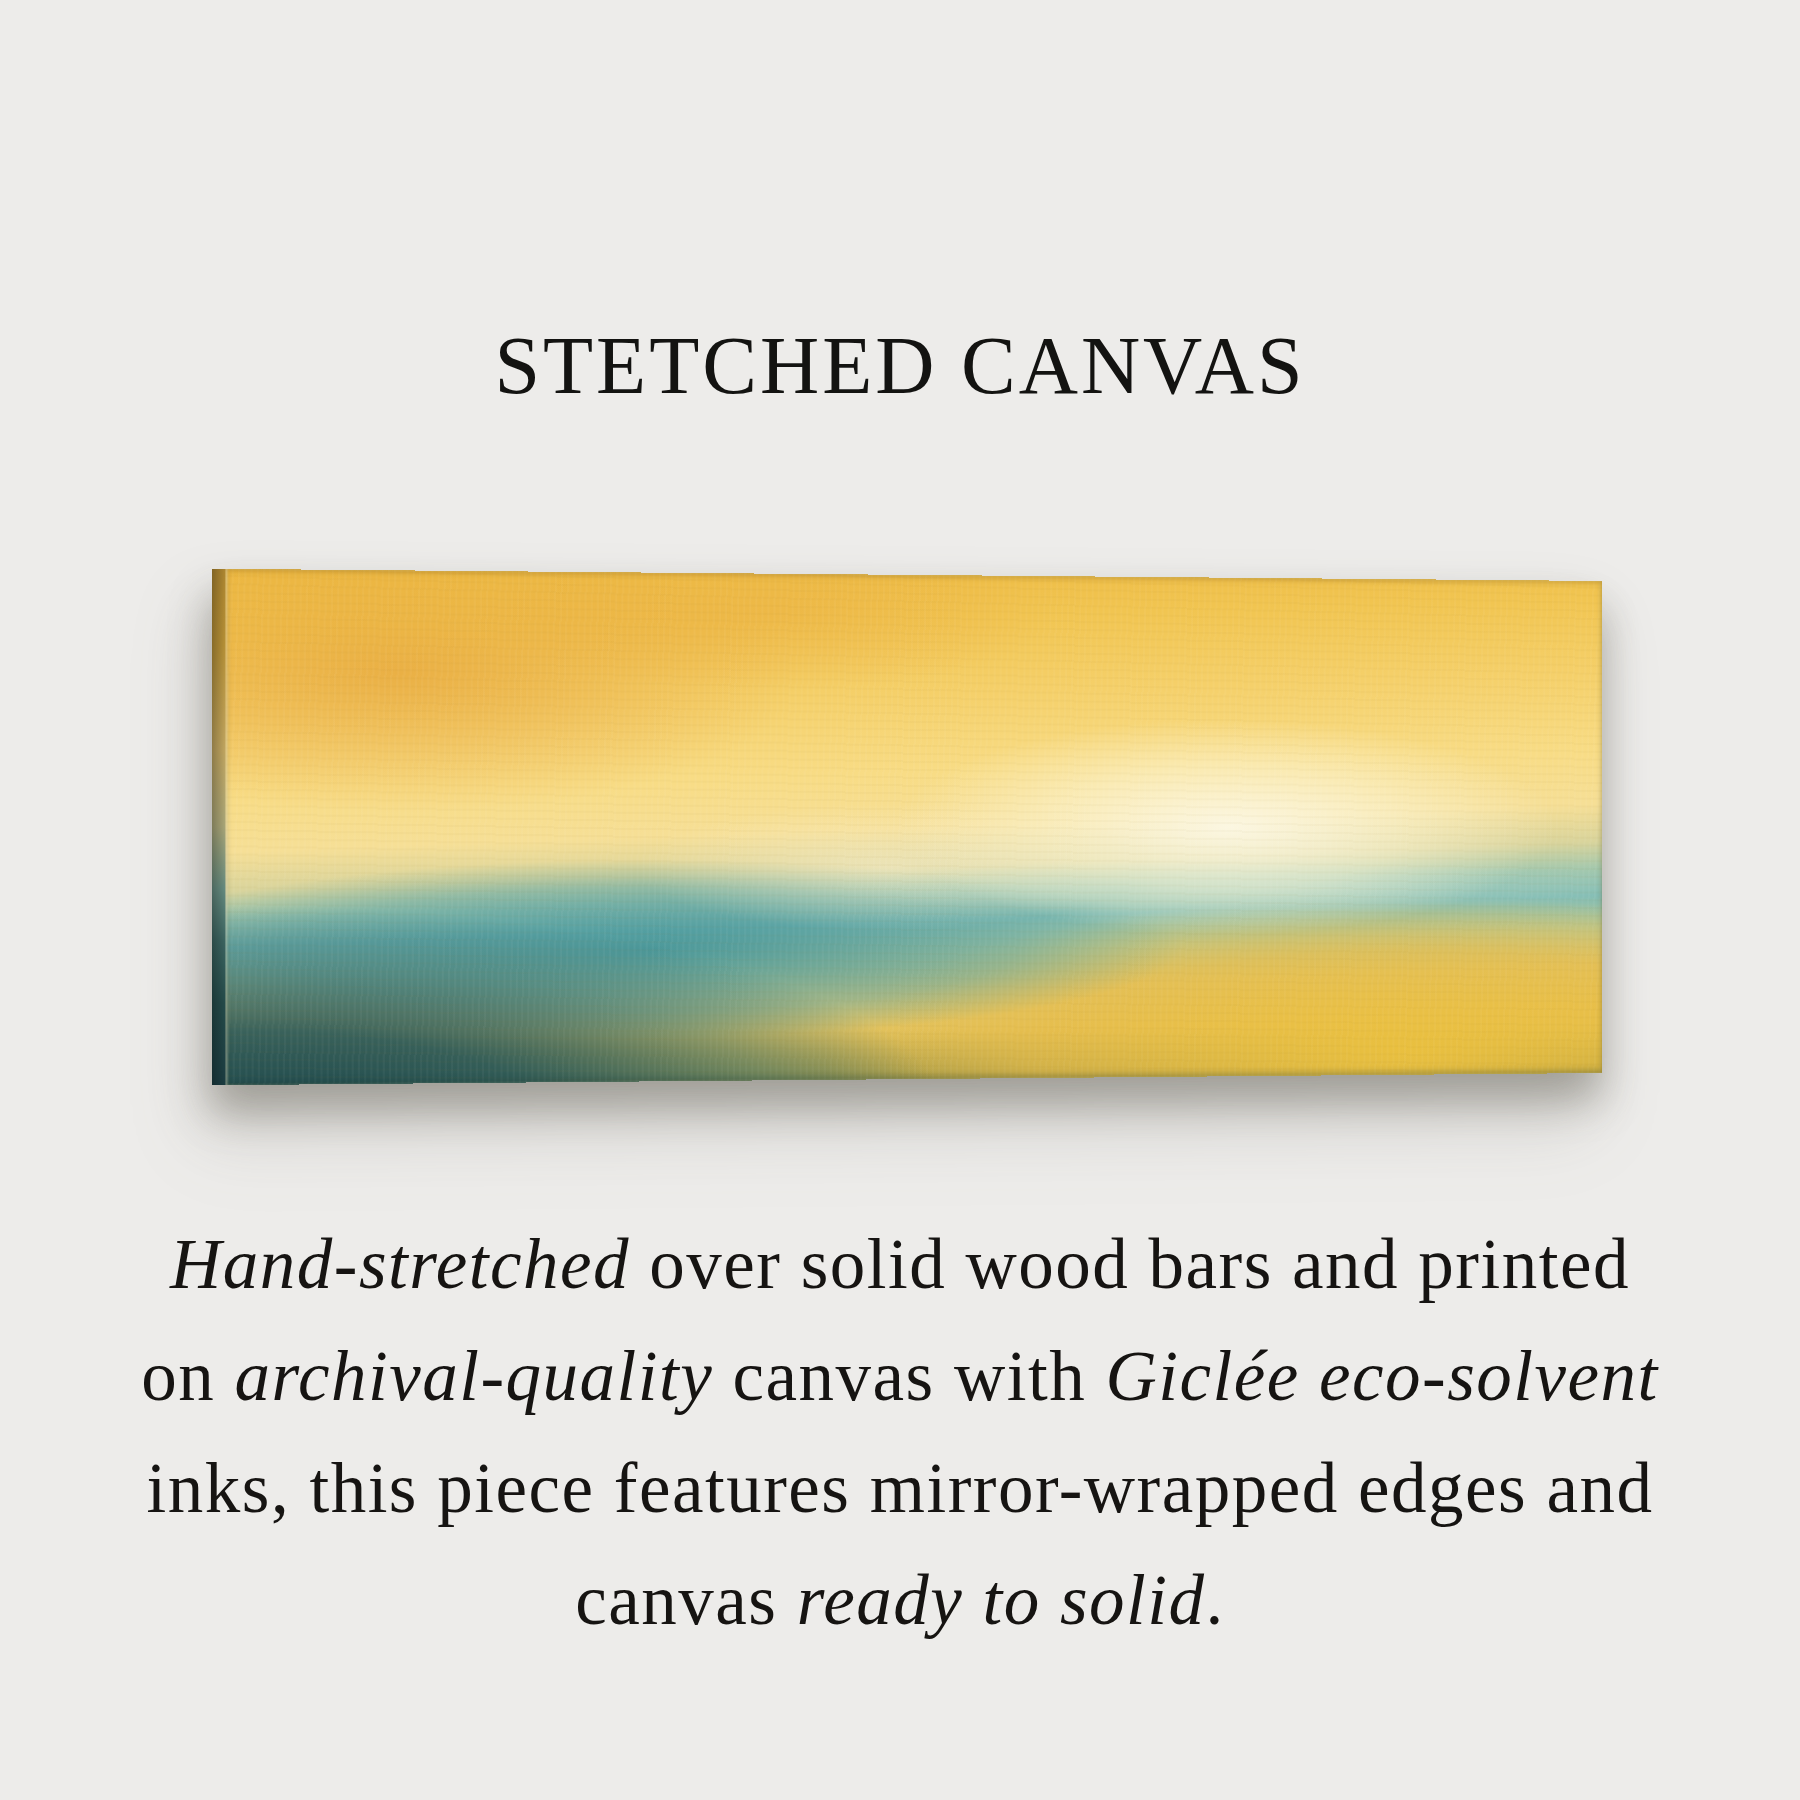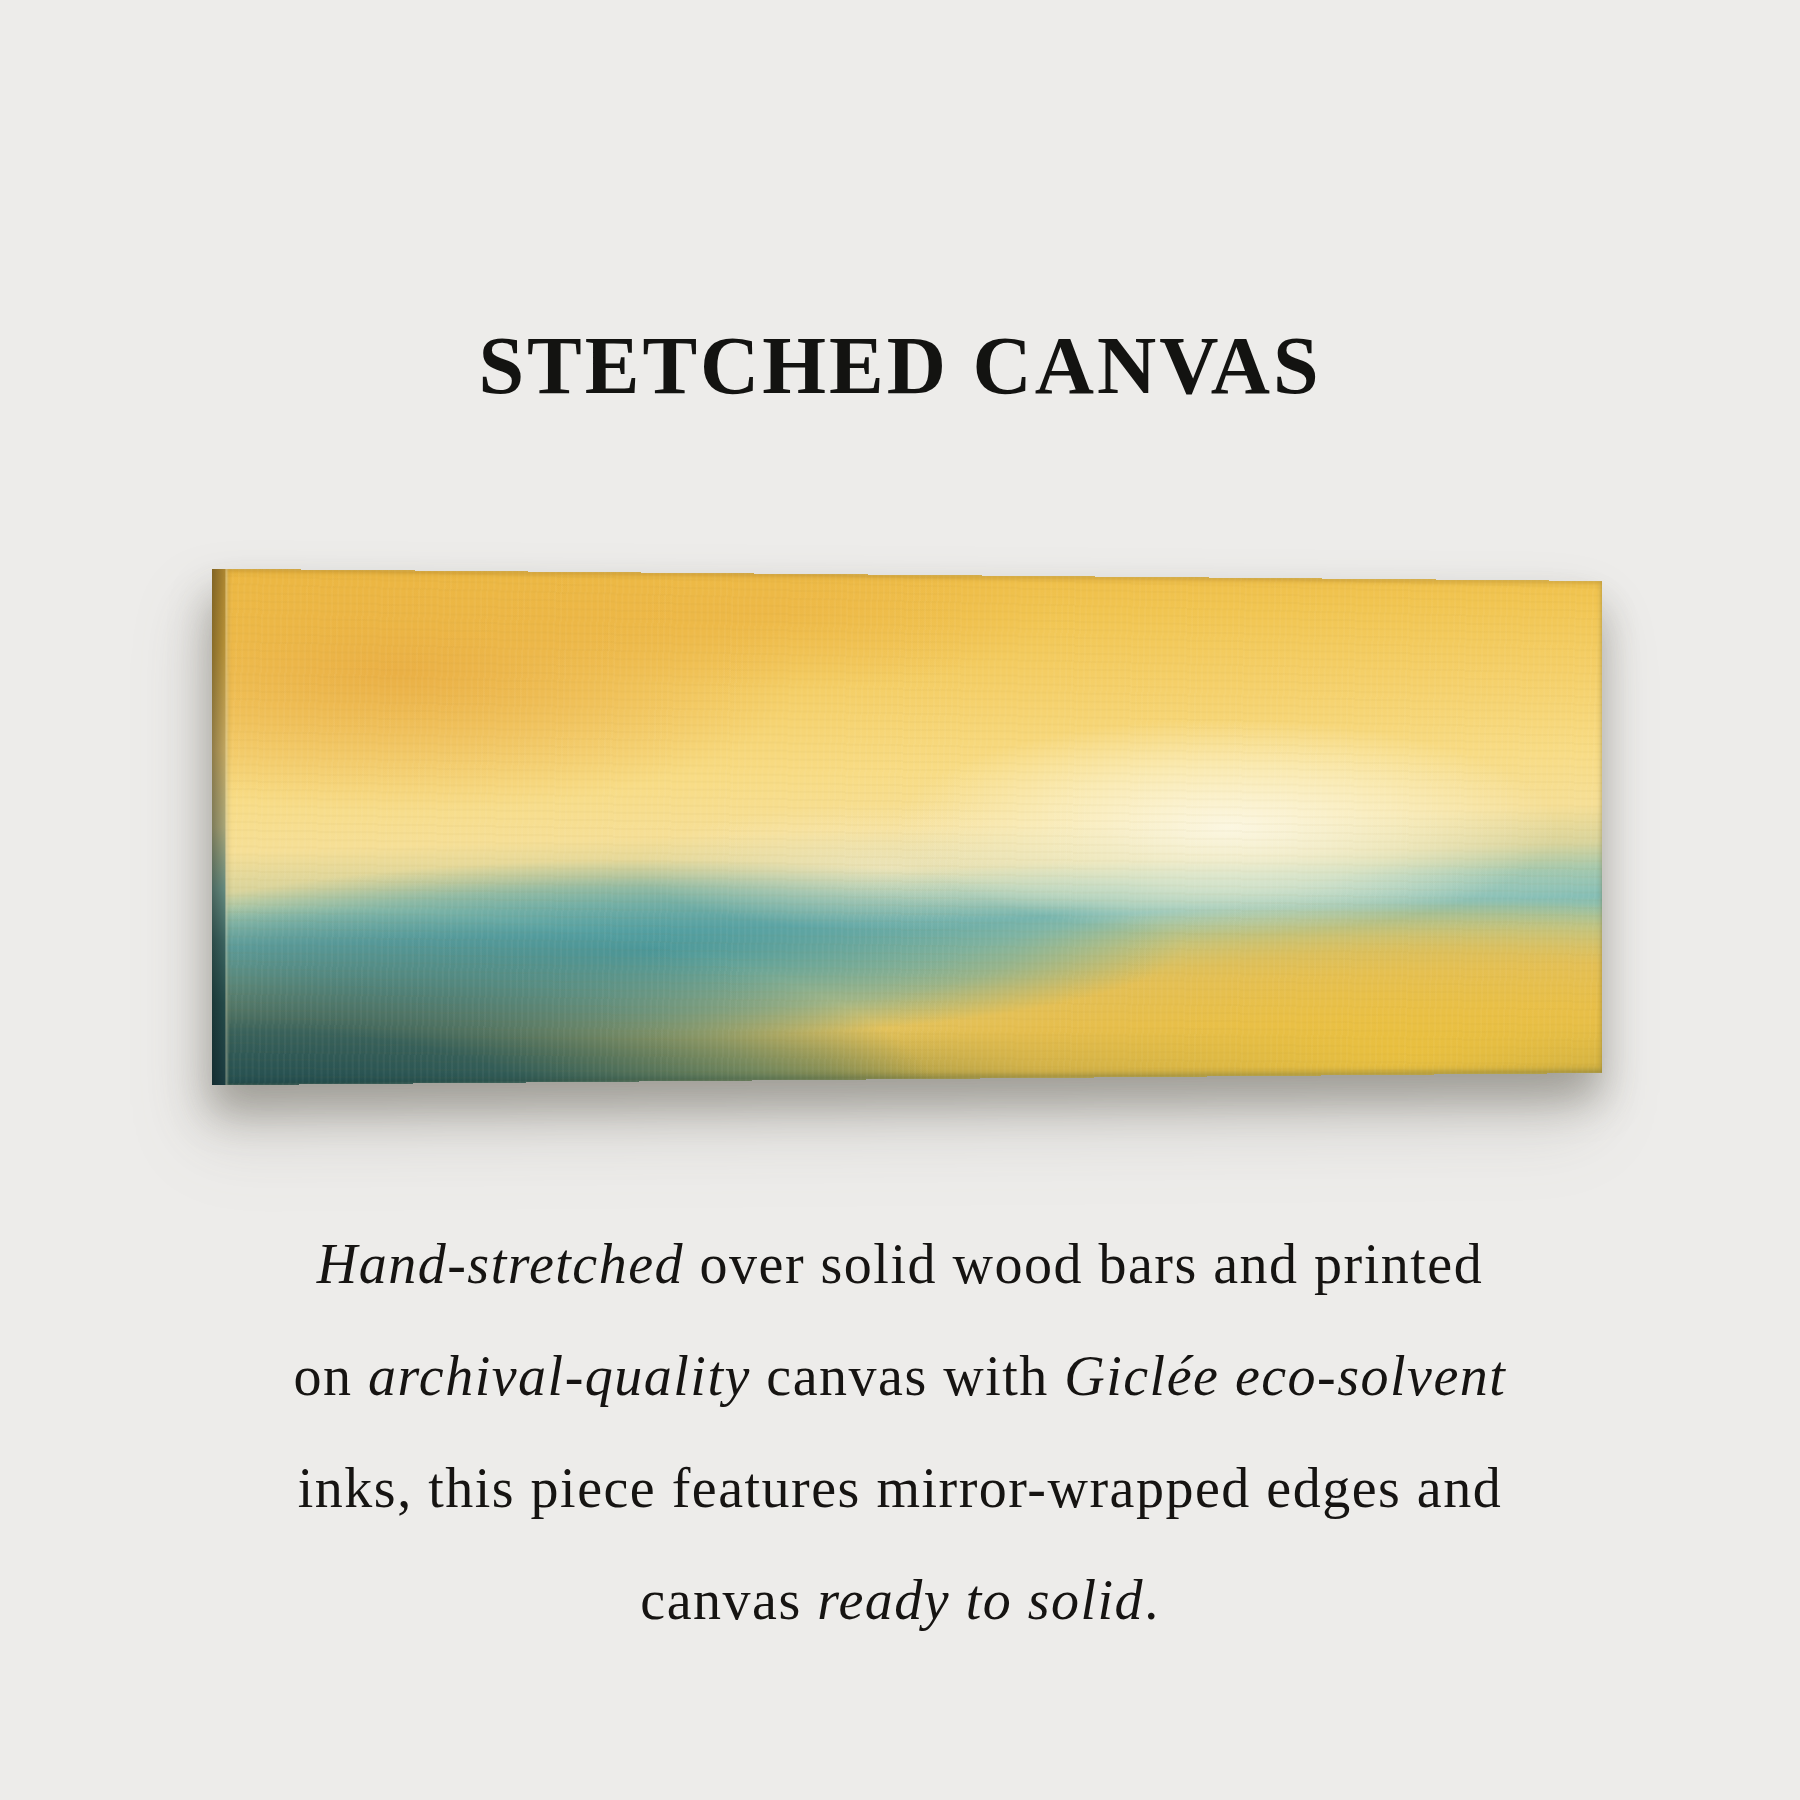--- a/index.html
+++ b/index.html
@@ -9,21 +9,21 @@
     background:#edecea;
     font-family:"Liberation Serif","DejaVu Serif",serif;
   }
   .page{position:absolute;inset:0;}
 
   
   .title{
     position:absolute;top:324px;left:0;width:100%;
     margin:0;
     text-align:center;
-    font-size:82px;line-height:84px;font-weight:700;
+    font-size:82px;line-height:84px;font-weight:400;
     letter-spacing:3px;
     color:#131311;
   }
 
   
   .canvas-3d{
     position:absolute;left:228px;top:575px;width:1392px;height:504px;
     filter:drop-shadow(0 26px 20px rgba(95,92,82,.42))
            drop-shadow(-12px 34px 30px rgba(95,92,82,.22));
   }
@@ -71,21 +71,21 @@
                       #e3c25b 88%,#cdb64f 100%);
   }
 
   
   .description{
     position:absolute;top:1208px;left:0;width:100%;
     text-align:center;
     color:#161412;
   }
   .desc-line{
-    font-size:56px;line-height:112px;
+    font-size:71px;line-height:112px;
     letter-spacing:1.5px;
     white-space:pre-wrap;
   }
   .desc-line .it{font-style:italic;}
 </style>
 </head>
 <body>
 
 <div class="page">
 

